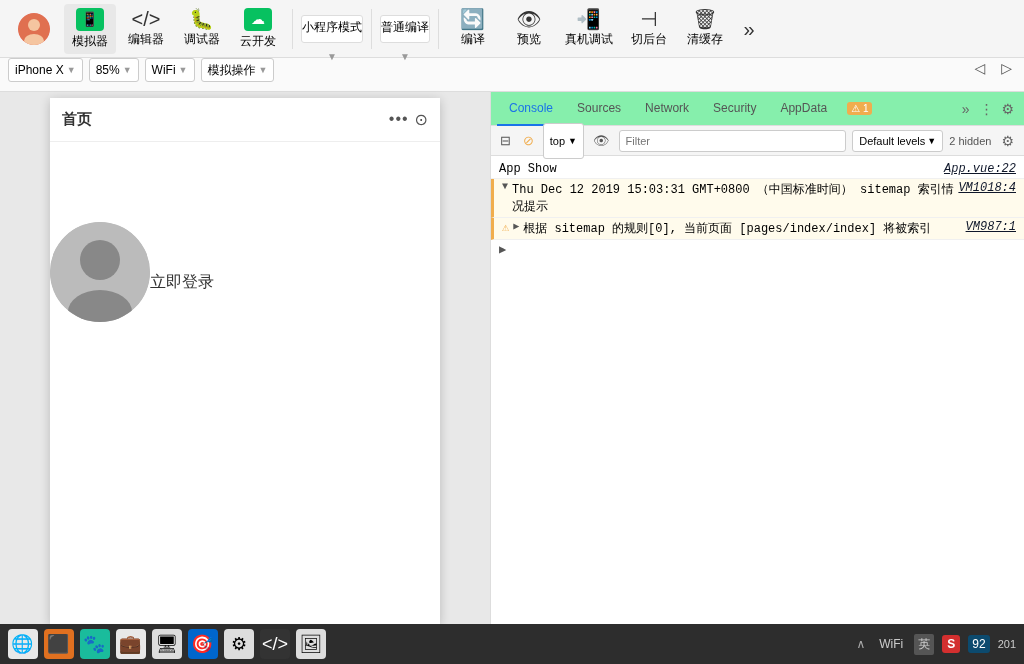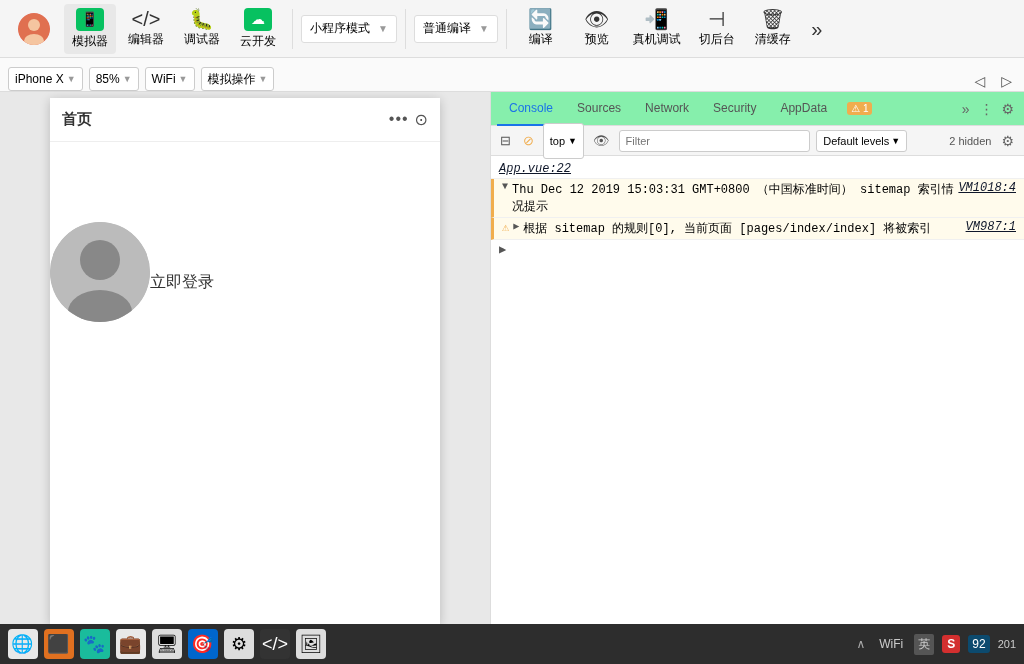--- a/index.html
+++ b/index.html
@@ -16,30 +16,30 @@
       border-radius: 4px; gap: 2px;
     }
     .toolbar-icon { font-size: 20px; color: #333; line-height: 1; }
     .toolbar-item.active { background: #e8e8e8; }
     .toolbar-separator { width: 1px; height: 40px; background: #ddd; margin: 0 4px; }
 
     
     .green-box { background: #07c160; border-radius: 4px; width: 28px; height: 28px; display:flex; align-items:center; justify-content:center; color:white; font-size:14px; }
 
     .toolbar-dropdown {
-      display: flex; align-items: center; gap: 8px; background: white; border: 1px solid #ddd;
-      border-radius: 3px; padding: 3px 8px; cursor: pointer; height: 28px;
+      display: flex; align-items: center; gap: 15px; background: white; border: 1px solid #ddd;
+      border-radius: 3px; padding: 3px 0; cursor: pointer; height: 28px; flex-direction: column;
     }
     .toolbar-dropdown-arrow { font-size: 10px; color: #999; }
 
     .avatar-circle { width: 32px; height: 32px; border-radius: 50%; background: #f0a0a0; overflow: hidden; }
 
     
     .second-toolbar {
-      display: flex; align-items: flex-end; background: #fafafa; border-bottom: 1px solid #ddd;
+      display: flex; align-items: flex-start; background: #fafafa; border-bottom: 1px solid #ddd;
       height: 34px; padding: 0 8px; gap: 6px;
     }
     .device-select {
       display: flex; align-items: center; gap: 3px; cursor: pointer;
       border: 1px solid #ccc; border-radius: 3px; padding: 2px 6px; background: white;
       height: 24px; font-size: 12px;
     }
     .device-arrow { font-size: 9px; color: #999; }
 
     .toolbar-icons-row { display: flex; align-items: center; gap: 8px; margin-left: auto; }
@@ -98,21 +98,21 @@
       border-radius: 3px; padding: 1px 6px; cursor: pointer; font-size: 11px; height: 36px;
     }
     .filter-input {
       flex: 1; border: 1px solid #ccc; border-radius: 3px; padding: 1px 6px;
       font-size: 11px; height: 22px; outline: none;
     }
     .level-select {
       display: flex; align-items: center; gap: 2px; background: white; border: 1px solid #ccc;
       border-radius: 3px; padding: 1px 6px; cursor: pointer; font-size: 11px; height: 22px;
     }
-    .hidden-badge { font-size: 11px; color: #555; margin-left: 36px; }
+    .hidden-badge { font-size: 11px; color: #555; }
 
     
     .console-content { flex: 1; overflow-y: auto; padding: 4px 0; font-family: 'Courier New', monospace; font-size: 12px; }
     .console-row { padding: 2px 8px; border-bottom: 1px solid #f0f0f0; display: flex; align-items: flex-start; }
     .console-row.info { background: white; }
     .console-row.warn { background: #fffbec; border-left: 3px solid #f0ad4e; }
     .console-row.collapsed { background: #fffbec; border-left: 3px solid #f0ad4e; }
     .console-row-content { flex: 1; word-break: break-all; }
     .console-source { color: #0f172a; cursor: pointer; text-decoration: underline; white-space: nowrap; font-style: italic; }
     .expand-arrow { cursor: pointer; margin-right: 4px; color: #555; font-size: 10px; }
@@ -311,20 +311,21 @@
       </div>
 
       <span class="hidden-badge">2 hidden</span>
 
       <span class="gear-icon-btn">⚙</span>
     </div>
 
     <div class="console-content">
 
       <div class="console-row info">
+        <span class="console-row-content">App Show</span>
         <span class="console-source">App.vue:22</span>
       </div>
 
       <div class="console-row collapsed">
         <span class="expand-arrow">▼</span>
         <span class="console-row-content">
           Thu Dec 12 2019 15:03:31 GMT+0800 （中国标准时间） sitemap 索引情 况提示
         </span>
         <span class="console-source">VM1018:4</span>
       </div>

